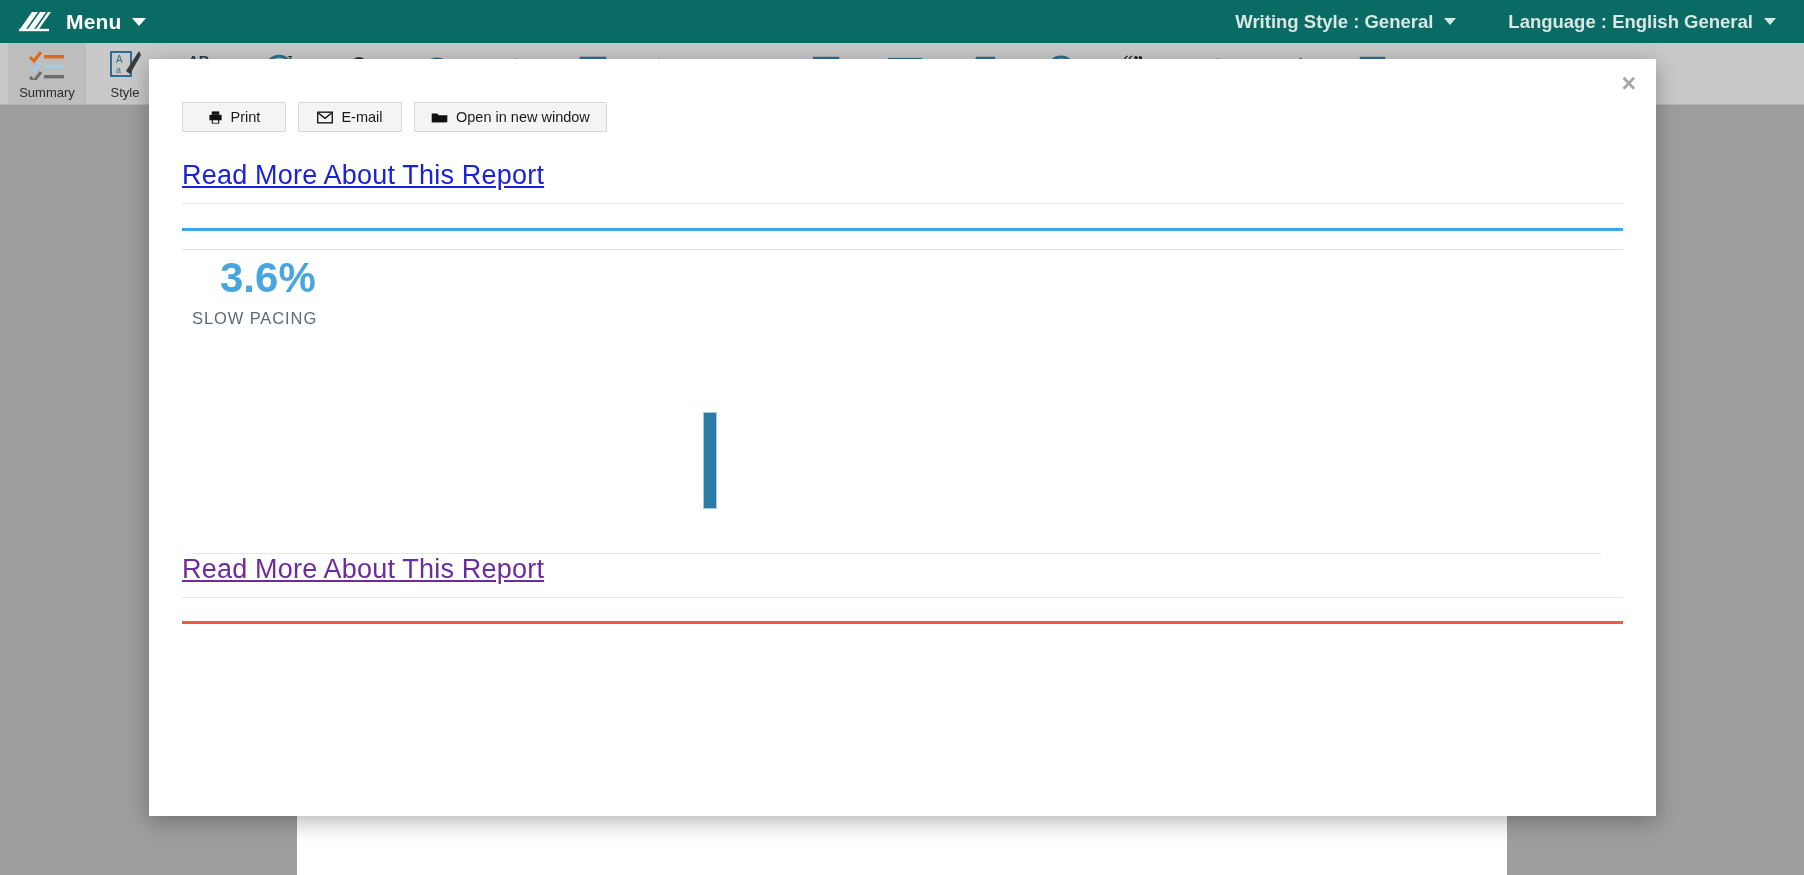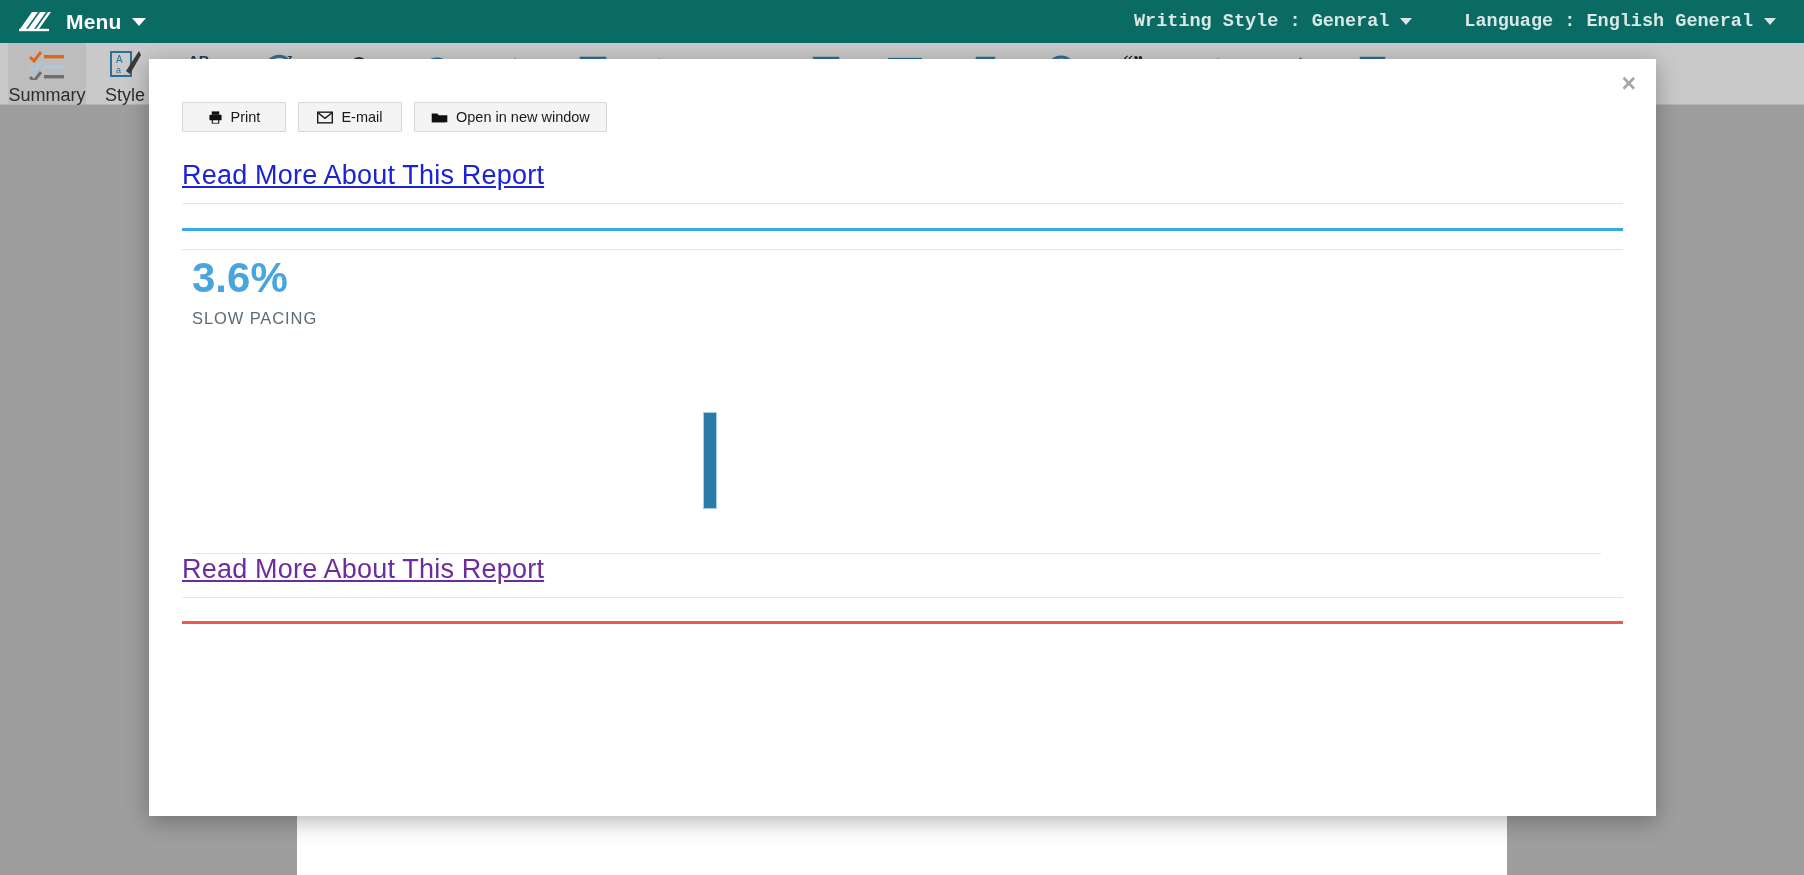--- a/index.html
+++ b/index.html
@@ -27,41 +27,41 @@
   .caret {
     width: 0; height: 0;
     border-left: 7px solid transparent; border-right: 7px solid transparent;
     border-top: 8px solid #ffffff;
   }
   .caret-sm {
     width: 0; height: 0;
     border-left: 6px solid transparent; border-right: 6px solid transparent;
     border-top: 7px solid #d8e6e4;
   }
-  .appbar-right { margin-left: auto; display: flex; align-items: center; gap: 52px; padding-right: 28px; font-family: Liberation Mono, monospace; }
+  .appbar-right { margin-left: auto; display: flex; align-items: center; gap: 52px; padding-right: 28px; }
   .appbar-dd {
     display: flex; align-items: center; gap: 11px;
     color: #d9e7e5; font-size: 18.5px; font-weight: 600; cursor: pointer; white-space: nowrap;
   }
 
   
   .ribbon {
     position: absolute; top: 43px; left: 0; width: 1804px; height: 62px;
     background: #c9c9c9;
     border-bottom: 1px solid #b4b4b4;
   }
   .ribbon-inner { display: flex; align-items: flex-start; height: 100%; padding-left: 8px; }
   .rb-item {
     width: 78px; height: 100%;
     display: flex; flex-direction: column; align-items: center; justify-content: flex-start;
     padding-top: 4px; gap: 3px; cursor: pointer;
   }
   .rb-item.sel { background: #bdbdbd; }
   .rb-ico { height: 36px; display: flex; align-items: center; justify-content: center; }
-  .rb-lb { font-size: 18px; color: #2c2c2c; line-height: 1; }
+  .rb-lb { font-size: 13px; color: #2c2c2c; line-height: 1; }
 
   
   .page-bg { position: absolute; top: 105px; left: 0; width: 1804px; height: 770px; background: #9e9e9e; }
   .doc-sheet {
     position: absolute; top: 710px; left: 297px; width: 1210px; height: 165px;
     background: #ffffff;
   }
   .doc-line {
     padding: 26px 40px 0 40px;
     font-family: "Liberation Sans", sans-serif;
@@ -118,20 +118,21 @@
   .sec-sub { font-size: 17px; font-weight: 700; color: #3d3d3d; }
   .hr-row { border: 0; border-top: 1px solid #e3e3e3; margin: 18px 0 0 0; }
 
   .tip { padding: 18px 12px 0 10px; font-size: 22.5px; line-height: 1.28; color: #111; max-width: 1245px; }
   .tip b { font-weight: 700; }
 
   .metric { padding: 6px 0 0 10px; }
   .metric-val {
     font-size: 42px; font-weight: 700; color: #49a5de; line-height: 1.05;
     font-family: "Liberation Sans", sans-serif;
+    margin-left: 28px;
   }
   .metric-lbl {
     font-size: 16.5px; color: #5d6b76; letter-spacing: .9px; padding-top: 9px;
   }
 
   
   .chart-wrap { position: relative; height: 210px; margin: 16px 0 0 10px; }
   .bar {
     position: absolute; bottom: 45px;
     width: 14px; background: #2b7ba8;

